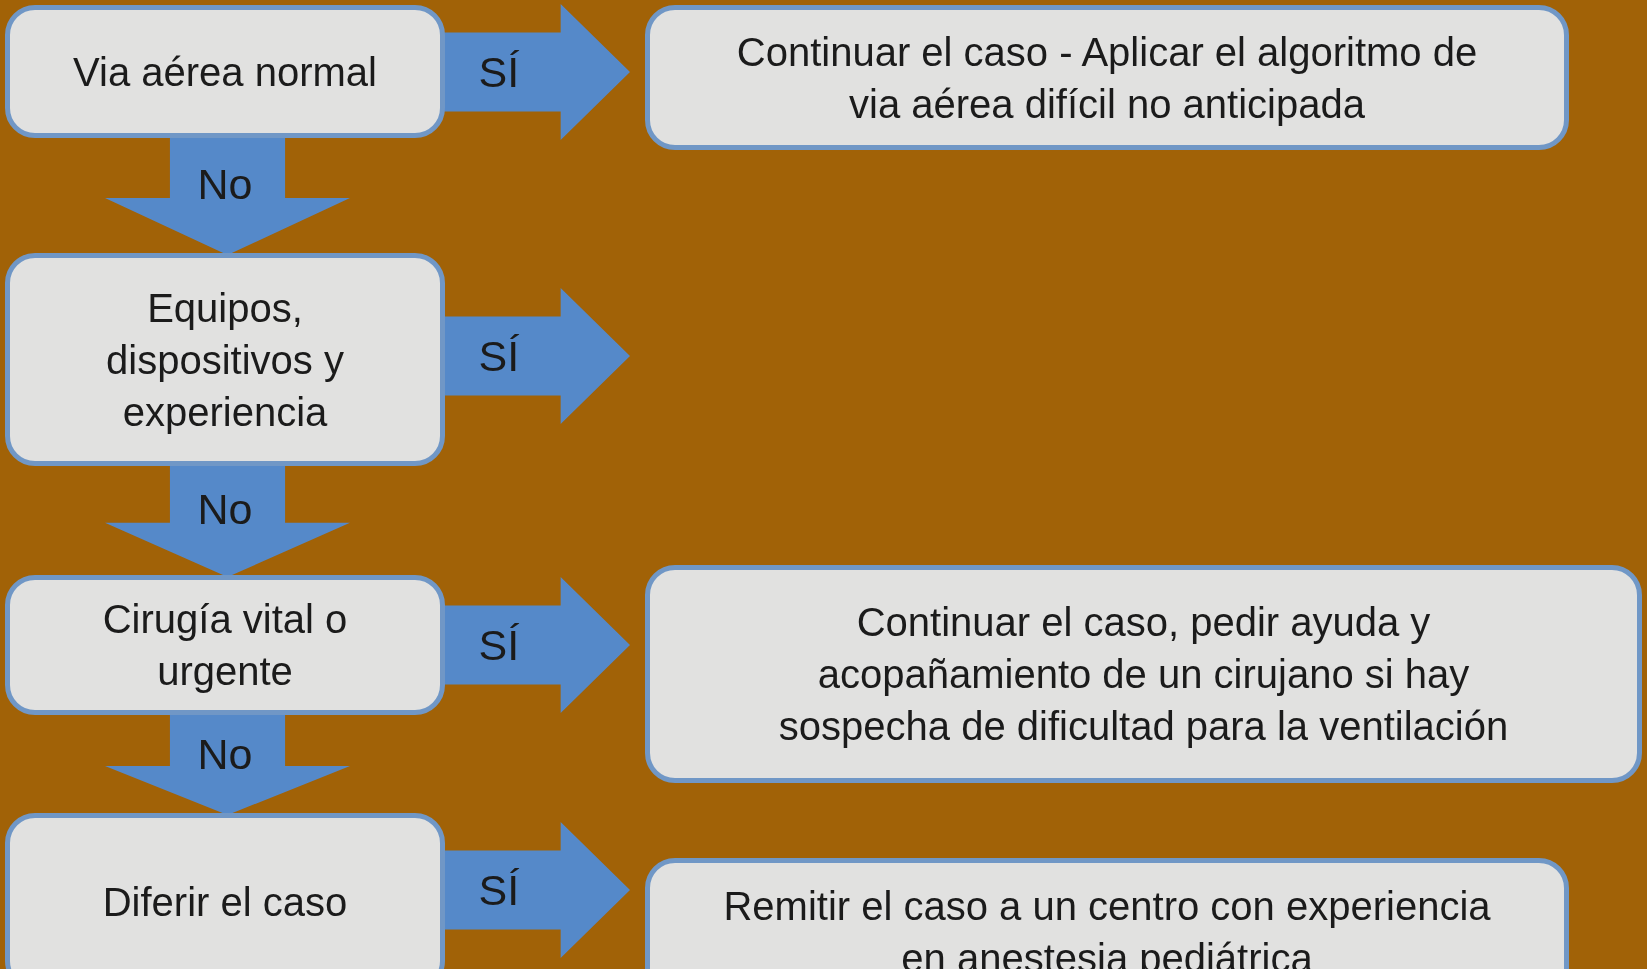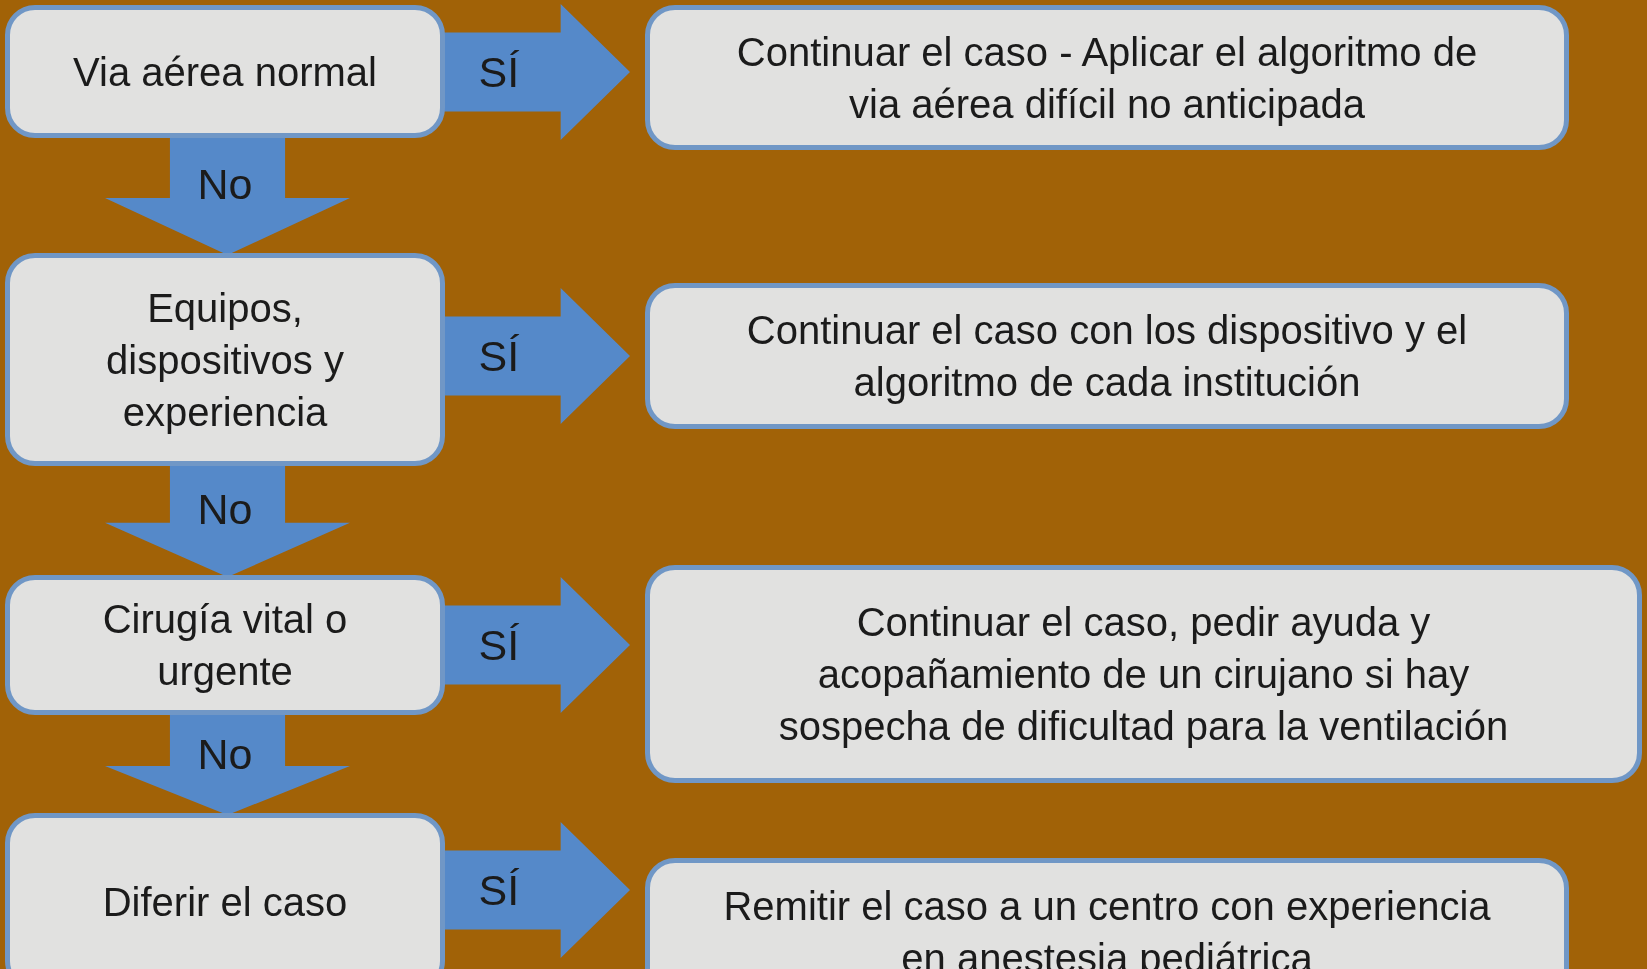--- a/index.html
+++ b/index.html
@@ -117,24 +117,20 @@
 
   <div class="box cond-2">
     <span class="txt">Equipos,
 dispositivos y
 experiencia</span>
   </div>
   <div class="arrow-right yes-2">
     <div class="shape"></div>
     <span class="label">SÍ</span>
   </div>
-  <div class="box out-2">
-    <span class="txt">Continuar el caso con los dispositivo y el
-algoritmo de cada institución</span>
-  </div>
   <div class="arrow-down no-2">
     <div class="shape"></div>
     <span class="label">No</span>
   </div>
 
   <div class="box cond-3">
     <span class="txt">Cirugía vital o
 urgente</span>
   </div>
   <div class="arrow-right yes-3">

